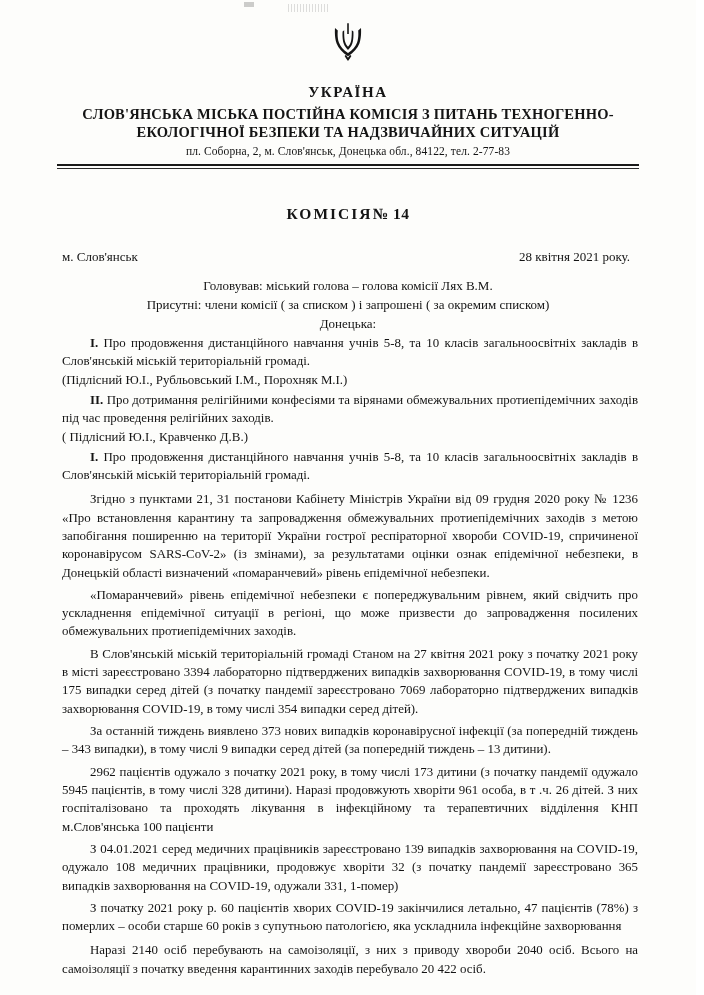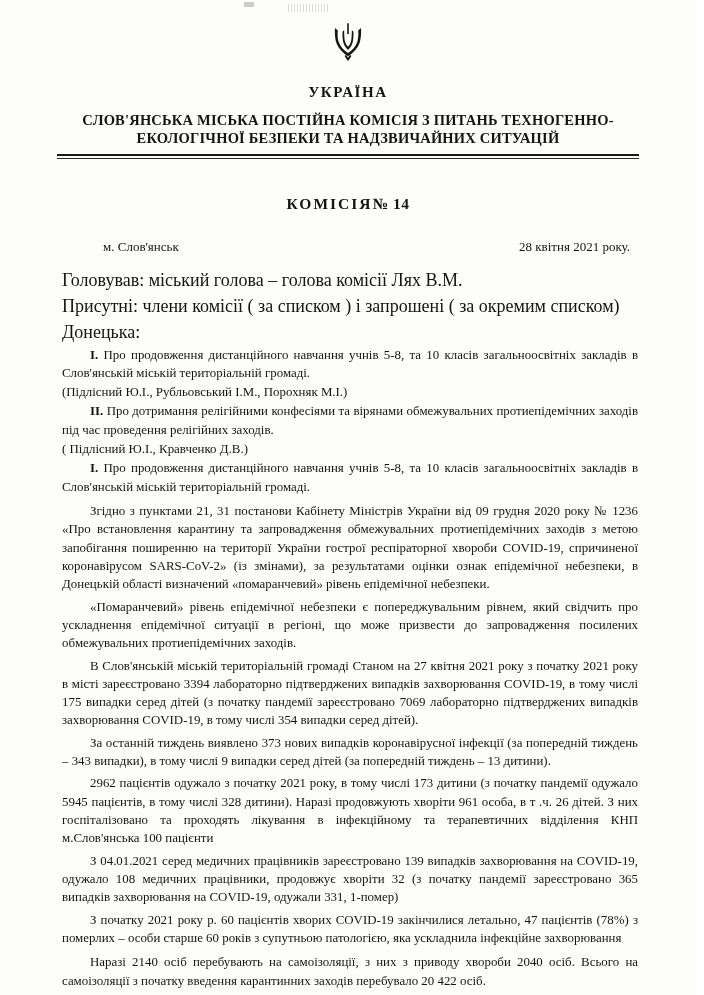--- a/index.html
+++ b/index.html
@@ -56,21 +56,21 @@
   .title-block {
     text-align: center;
     margin-top: 12px;
   }
   .country {
     font-size: 15px;
     font-weight: bold;
     letter-spacing: 1.6px;
   }
   .org {
-    margin-top: 10px;
+    margin-top: 4px;
     font-size: 14.5px;
     font-weight: bold;
     letter-spacing: 0.2px;
     line-height: 1.25;
     padding: 0 32px;
   }
   .addr {
     margin-top: 4px;
     font-size: 11.5px;
     letter-spacing: 0.1px;
@@ -98,30 +98,30 @@
     letter-spacing: 0.5px;
   }
 
   .meta-row {
     margin-top: 26px;
     padding: 0 62px 0 62px;
     display: flex;
     justify-content: space-between;
     align-items: flex-end;
     font-size: 13px;
-    margin-left: 41px;
   }
   .meta-city { }
   .meta-date { padding-right: 4px; text-align: right; }
 
   .lines {
     margin-top: 12px;
     padding: 0 62px 0 62px;
-    font-size: 18px;
+    font-size: 13px;
     line-height: 1.45;
+    text-align: center;
   }
   .lines .l { white-space: nowrap; }
 
   .body {
     padding: 0 58px 0 62px;
     font-size: 12.9px;
     line-height: 1.42;
     text-align: justify;
   }
   .body p {
@@ -151,20 +151,21 @@
       </svg>
     </span>
   </div>
 
   <div class="title-block">
     <div class="country">УКРАЇНА</div>
     <div class="org">
       <div>СЛОВ'ЯНСЬКА МІСЬКА ПОСТІЙНА КОМІСІЯ З ПИТАНЬ ТЕХНОГЕННО-</div>
       <div>ЕКОЛОГІЧНОЇ БЕЗПЕКИ ТА НАДЗВИЧАЙНИХ СИТУАЦІЙ</div>
     </div>
+    <div class="addr">пл. Соборна, 2, м. Слов'янськ, Донецька обл., 84122, тел. 2-77-83</div>
     <div class="rule"></div>
     <div class="rule thin"></div>
   </div>
 
   <div class="proto">
     <span>КОМІСІЯ</span><span class="num">№ 14</span>
   </div>
 
   <div class="meta-row">
     <div class="meta-city">м. Слов'янськ</div>

